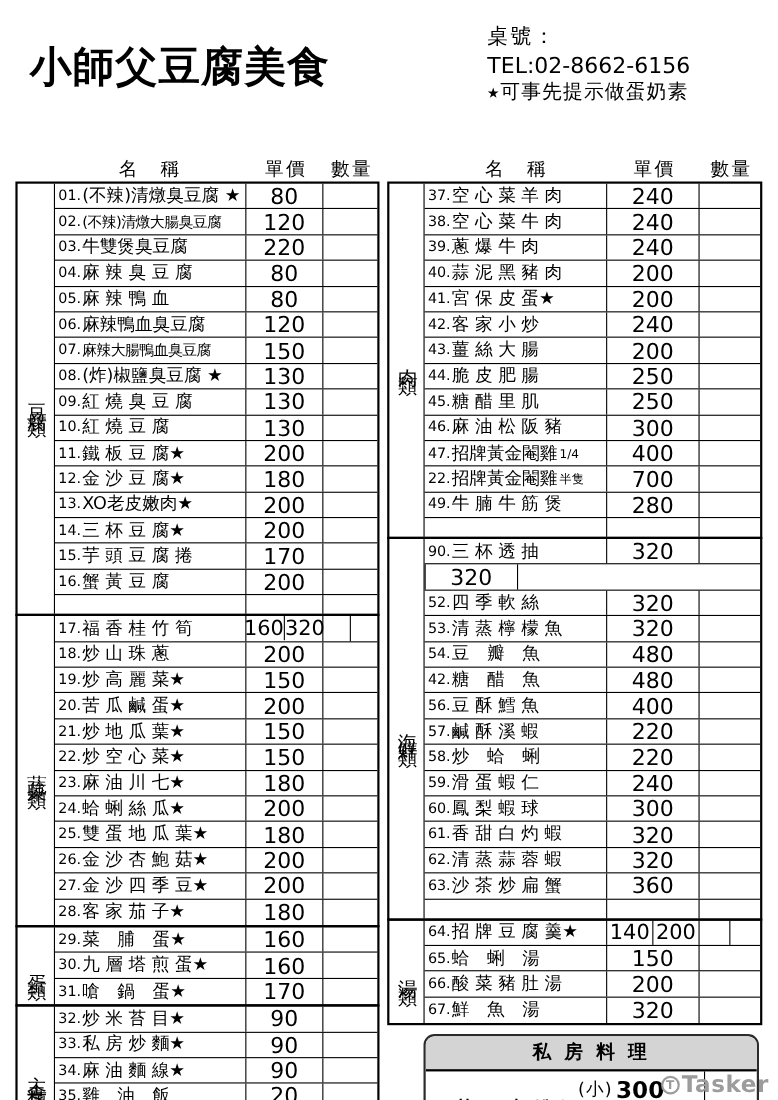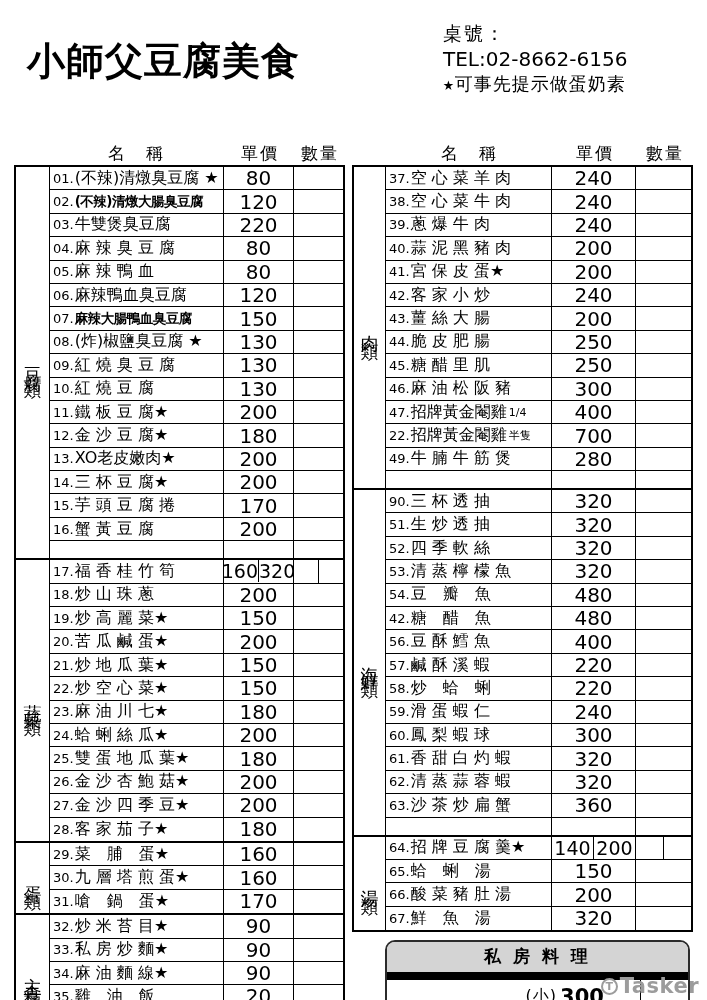--- a/index.html
+++ b/index.html
@@ -32,38 +32,38 @@
   .right .cat { width:32px; }
   .cat span { writing-mode:vertical-lr; text-orientation:upright; font-size:18px; letter-spacing:7px; }
   .rows { flex:1; display:flex; flex-direction:column; }
   .row { display:flex; height:23.4px; border-bottom:1px solid #000; }
   .row:last-child { border-bottom:none; }
   .row.filler { height:17px; }
 
   .c-name { flex:1; display:flex; align-items:center; padding-left:3px; white-space:nowrap; overflow:hidden; }
   .num { font-size:13px; margin-right:1px; flex:none; }
   .nm { font-size:16px; }
-  .nm.tight { font-size:13.5px; letter-spacing:-0.5px;font-weight:bold; }
+  .nm.tight { font-size:13.5px; letter-spacing:-0.5px; }
   .note { font-size:11px; margin-left:2px; }
 
   .c-price { display:flex; align-items:center; justify-content:center; border-left:1px solid #000; font-size:20px; }
   .left  .c-price { width:70px; }
   .right .c-price { width:84px; }
   .c-price.split { padding:0; }
   .c-price.split .half { flex:1; text-align:center; font-size:19px; line-height:22px; }
   .c-price.split .half + .half { border-left:1px solid #000; }
 
   .c-qty { border-left:1px solid #000; display:flex; }
   .left  .c-qty { width:50px; }
   .right .c-qty { width:56px; }
   .c-qty .half { flex:1; }
   .c-qty .half + .half { border-left:1px solid #000; }
 
   .special { margin-left:33px; margin-top:8px; width:305px; border:2px solid #2b2b2b; border-radius:10px; overflow:hidden; background:#fff; }
-  .special-head { background:#d4d4d4; border-bottom:8px solid #000000; text-align:center; font-size:17px; font-weight:bold; letter-spacing:3px; padding:3px 0 4px; }
+  .special-head { background:#d4d4d4; border-bottom:2px solid #000000; text-align:center; font-size:17px; font-weight:bold; letter-spacing:3px; padding:3px 0 4px; }
   .special-body { display:flex; height:67px; }
   .sp-name { flex:1; display:flex; align-items:center; padding-left:5px; white-space:nowrap; }
   .sp-name .num { font-size:13px; font-weight:normal; }
   .sp-name .nm { font-size:17.5px; font-weight:bold; }
   .sp-prices { width:118px; display:flex; flex-direction:column; }
   .sp-opt { flex:1; display:flex; align-items:center; }
   .sp-opt + .sp-opt { border-top:1.5px solid #000; }
   .sp-label { font-size:16px; letter-spacing:1px; }
   .sp-price { font-size:21px; font-weight:bold; margin-left:3px; }
   .sp-qty { width:50px; border-left:1.5px solid #000; display:flex; flex-direction:column; }
@@ -559,24 +559,20 @@
             <div class="rows">
               <div class="row">
                 <div class="c-name">
                   <span class="num">90.</span>
                   <span class="nm">三 杯 透 抽</span>
                 </div>
                 <div class="c-price">320</div>
                 <div class="c-qty"></div>
               </div>
               <div class="row">
-                <div class="c-name">
-                  <span class="num">51.</span>
-                  <span class="nm">生 炒 透 抽</span>
-                </div>
                 <div class="c-price">320</div>
                 <div class="c-qty"></div>
               </div>
               <div class="row">
                 <div class="c-name">
                   <span class="num">52.</span>
                   <span class="nm">四 季 軟 絲</span>
                 </div>
                 <div class="c-price">320</div>
                 <div class="c-qty"></div>

